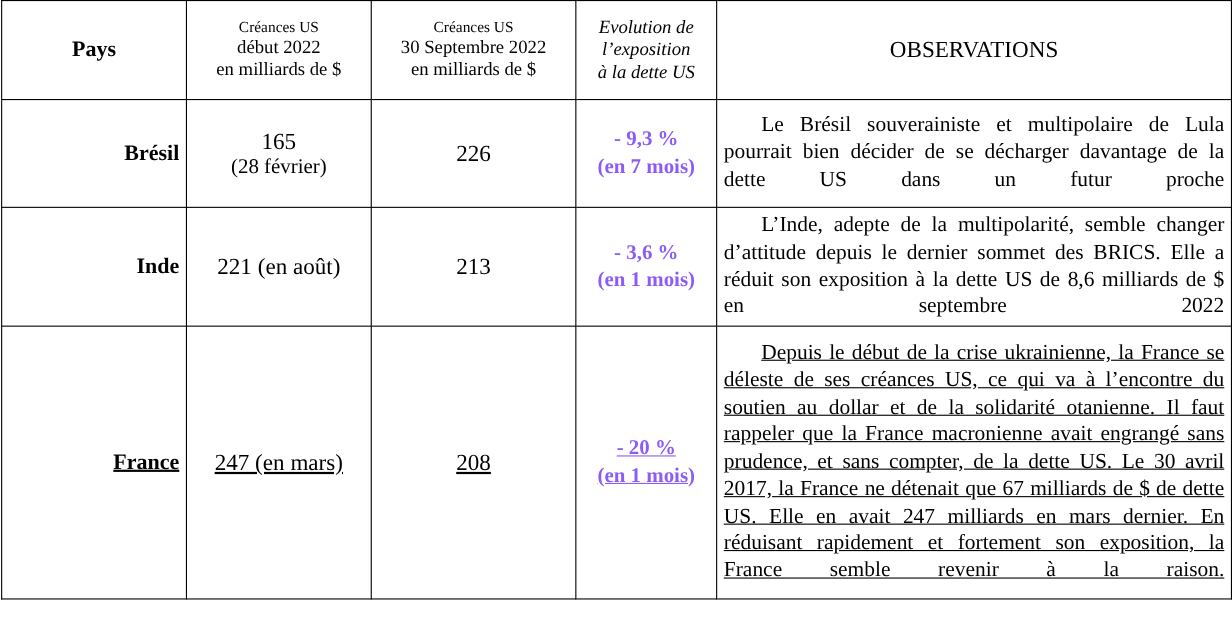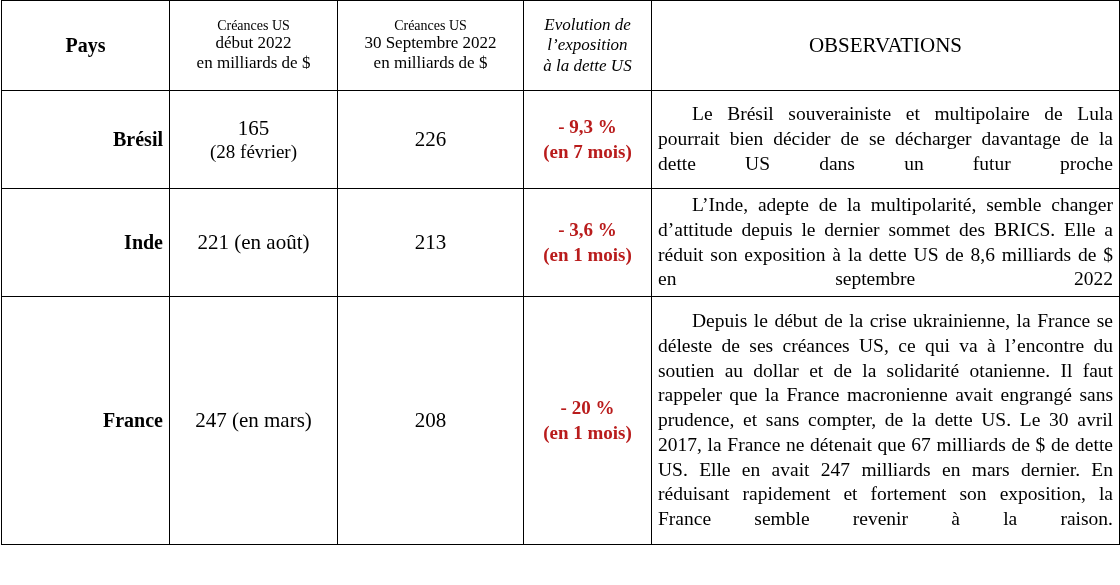--- a/index.html
+++ b/index.html
@@ -74,39 +74,39 @@
     text-align: center;
     font-size: 21px;
     line-height: 1.2;
   }
   .num .sub {
     font-size: 19px;
     display: block;
   }
   .evol {
     text-align: center;
-    color: #b91c1c;
+    color: #8b5cf6;
     font-weight: bold;
     font-size: 19px;
     line-height: 1.3;
   }
   .evol .sub {
     display: block;
   }
   .obs {
     text-align: justify;
     text-align-last: justify;
     font-size: 19.5px;
     line-height: 1.27;
     text-indent: 34px;
     padding: 4px 8px 4px 8px;
   }
   tr.r-bresil td { height: 98px; }
   tr.r-inde td   { height: 108px; }
-  tr.r-france td { height: 248px; }
+  tr.r-france td { height: 248px; text-decoration: underline; }
 </style>
 </head>
 <body>
 
 <div class="table-wrap">
   <table class="data-table">
     <colgroup>
       <col class="c-pays">
       <col class="c-deb">
       <col class="c-sep">

